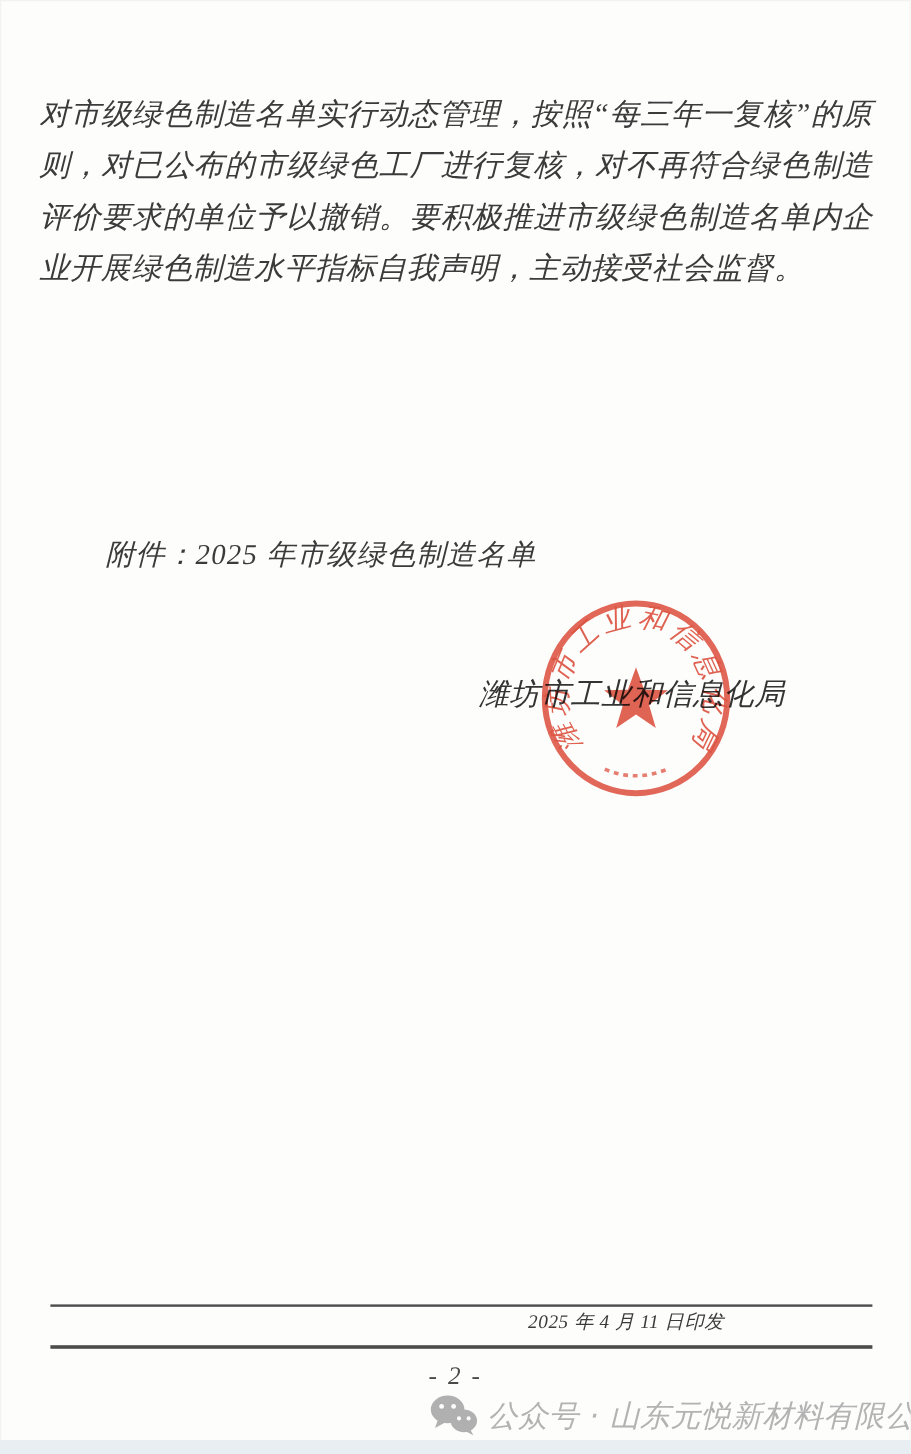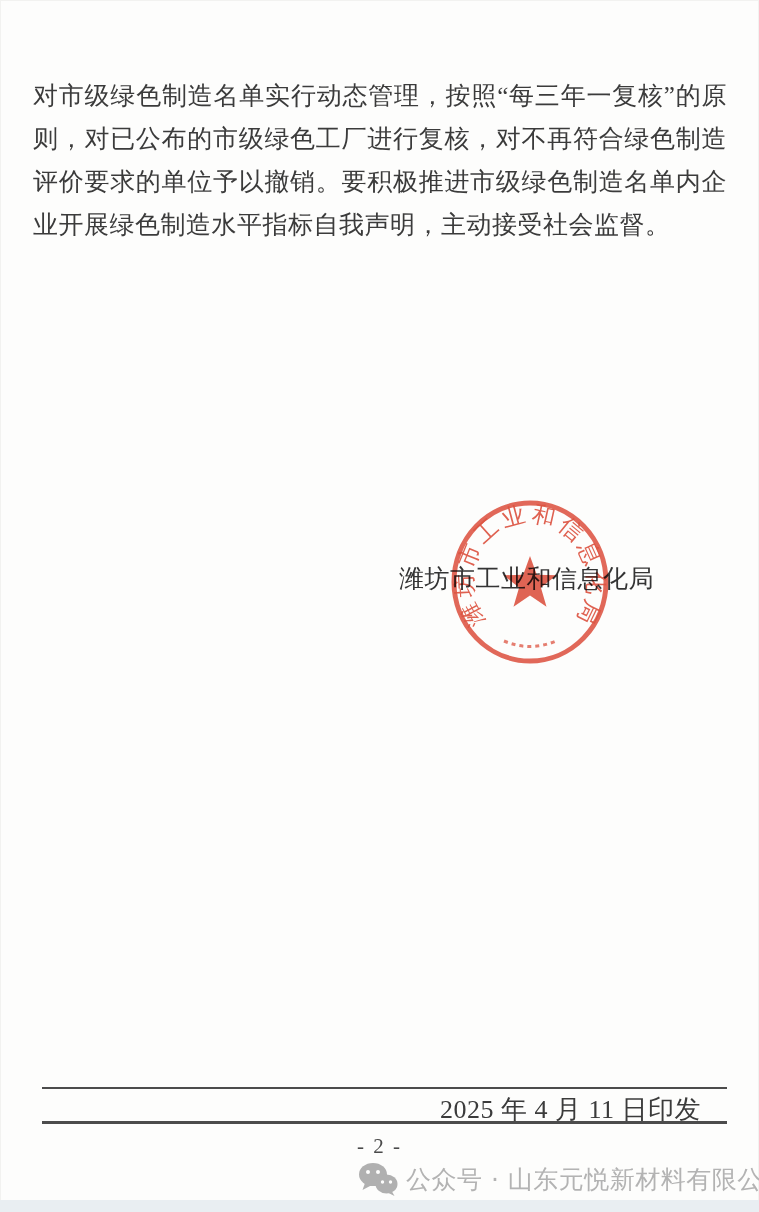--- a/index.html
+++ b/index.html
@@ -8,20 +8,21 @@
     background: #ffffff;
   }
   .page {
     position: relative;
     width: 759px;
     height: 1212px;
     background: #fdfdfc;
     overflow: hidden;
     font-family: "Liberation Serif", "DejaVu Serif", serif;
     box-shadow: inset 0 0 0 1px #f2f2f0;
+    font-style: italic;
   }
 
   
   .body-text {
     position: absolute;
     left: 33px;
     top: 74px;
     width: 694px;
     font-size: 25px;
     line-height: 43px;
@@ -88,21 +89,21 @@
     top: 1092px;
     font-size: 20px;
     letter-spacing: 0.5px;
     color: #3b3b3b;
     font-weight: bold;
   }
   .footer-printdate {
     position: absolute;
     left: 440px;
     top: 1092px;
-    font-size: 26px;
+    font-size: 16px;
     letter-spacing: 0.5px;
     color: #3b3b3b;
   }
   .page-num {
     position: absolute;
     left: 0;
     top: 1134px;
     width: 759px;
     text-align: center;
     font-size: 21px;
@@ -140,20 +141,21 @@
 <body>
 
 <div class="page">
 
   <div class="body-text">
     <p>
       <span>对市级绿色制造名单实行动态管理，按照“每三年一复核”的原则，对已公布的市级绿色工厂进行复核，对不再符合绿色制造评价要求的单位予以撤销。要积极推进市级绿色制造名单内企业开展绿色制造水平指标自我声明，主动接受社会监督。</span>
     </p>
   </div>
 
+  <div class="attachment">附件：2025 年市级绿色制造名单</div>
 
   <div class="sig-agency">潍坊市工业和信息化局</div>
 
   <svg class="seal" viewBox="0 0 164 170" aria-hidden="true">
     <ellipse cx="82" cy="84" rx="76" ry="79" fill="none" stroke="#dc4632" stroke-width="5" opacity="0.88"></ellipse>
     <polygon points="82,58 88.8,76.7 108.6,77.3 92.9,89.6 98.5,108.7 82,97.5 65.5,108.7 71.1,89.6 55.4,77.3 75.2,76.7" fill="#dc4632" opacity="0.9"></polygon>
     <path id="sealArc" d="M 37.6 122.6 A 58 60 0 1 1 126.4 122.6" fill="none"></path>
     <text font-size="23" fill="#dc4632" opacity="0.92" font-family="Liberation Serif, DejaVu Serif, serif">
       <textPath href="#sealArc" startOffset="0" textLength="266" lengthAdjust="spacing">潍坊市工业和信息化局</textPath>
     </text>

